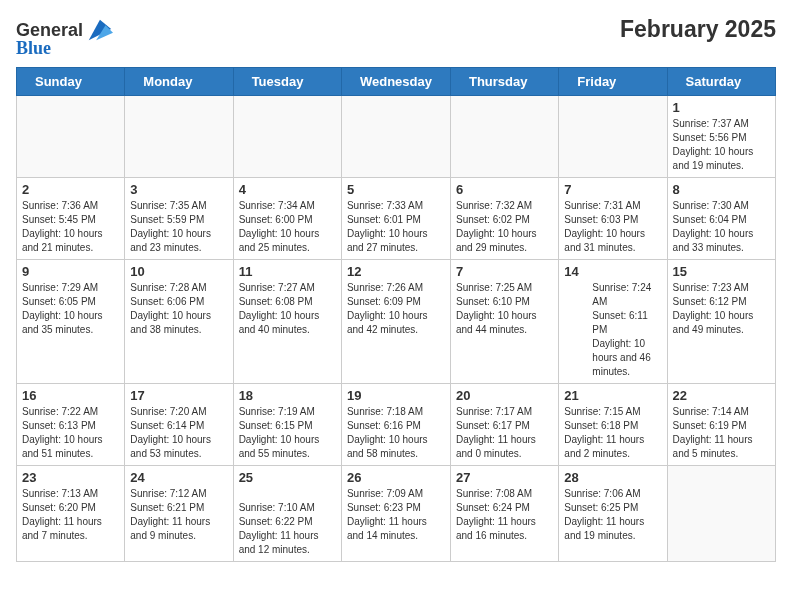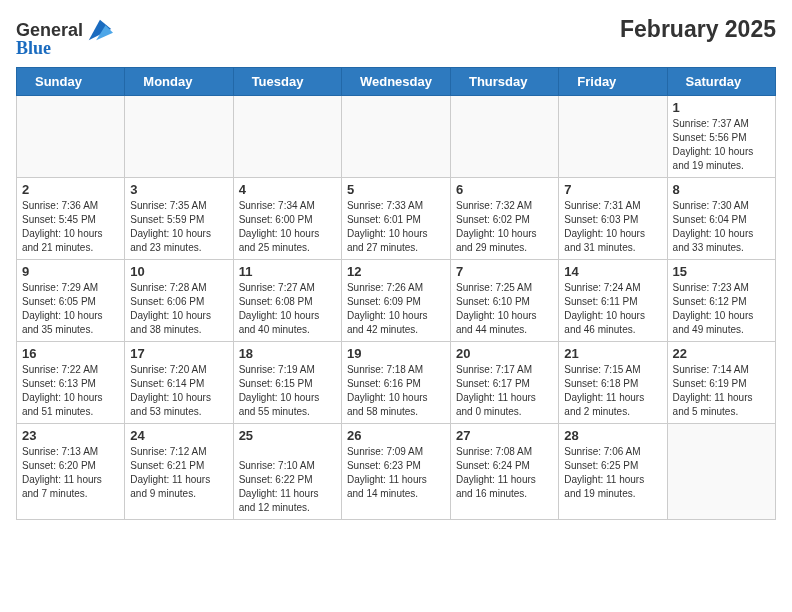--- a/index.html
+++ b/index.html
@@ -208,21 +208,21 @@
 Daylight: 10 hours and 42 minutes.</div>
         </td>
         <td>
           <span class="day-number">7</span>
           <div class="day-info" style="white-space: pre-line;">Sunrise: 7:25 AM
 Sunset: 6:10 PM
 Daylight: 10 hours and 44 minutes.</div>
         </td>
         <td>
           <span class="day-number">14</span>
-          <div class="day-info" style="white-space: pre-line;">Sunrise: 7:24 AM
+          <div class="day-info" style="white-space: pre-line; margin-left: 28px;">Sunrise: 7:24 AM
 Sunset: 6:11 PM
 Daylight: 10 hours and 46 minutes.</div>
         </td>
         <td>
           <span class="day-number">15</span>
           <div class="day-info" style="white-space: pre-line;">Sunrise: 7:23 AM
 Sunset: 6:12 PM
 Daylight: 10 hours and 49 minutes.</div>
         </td>
       </tr>

